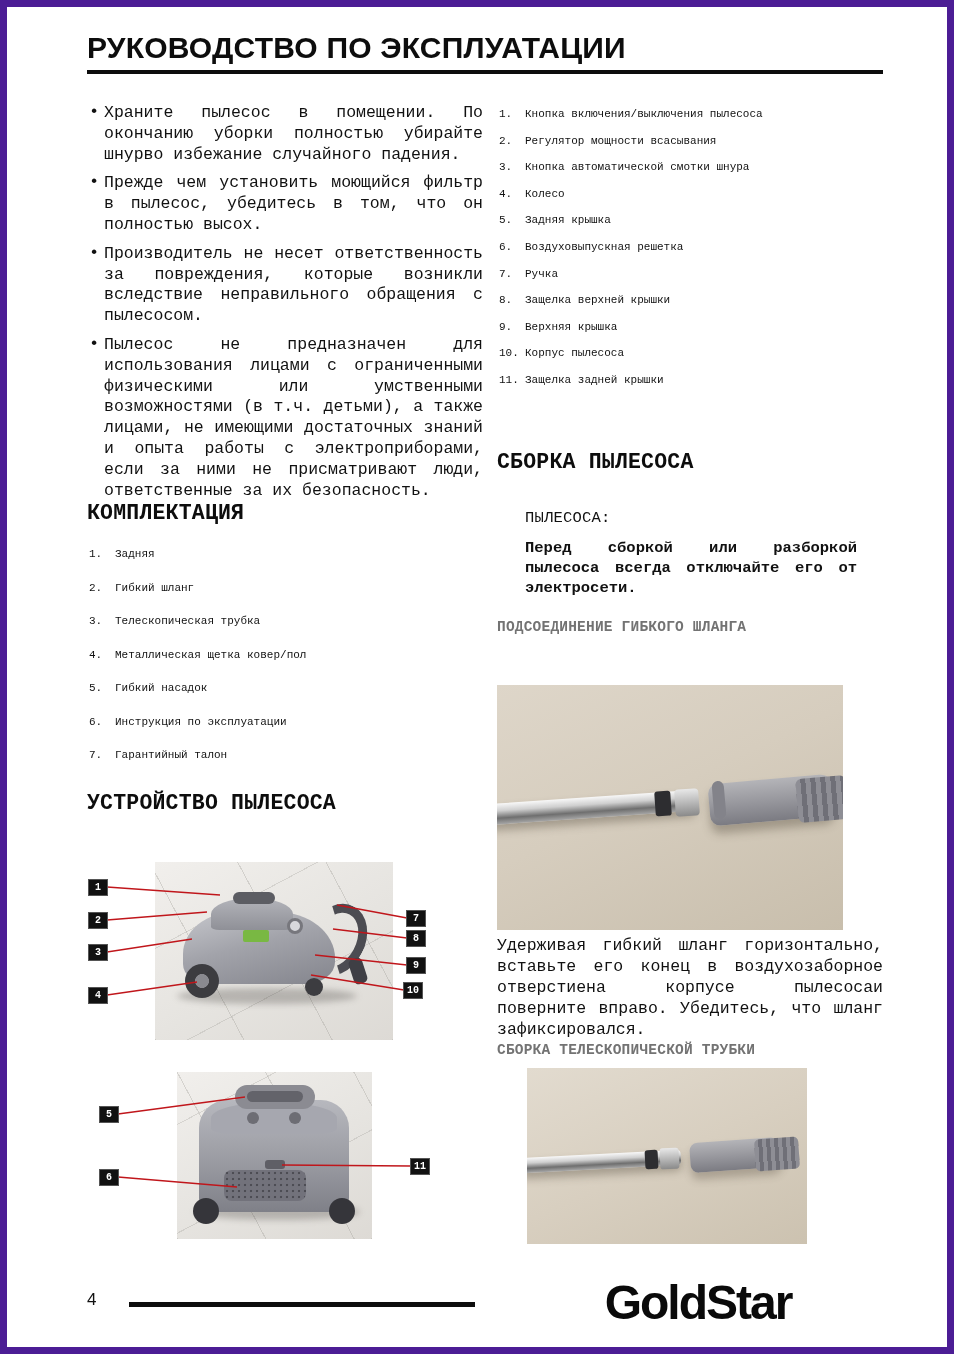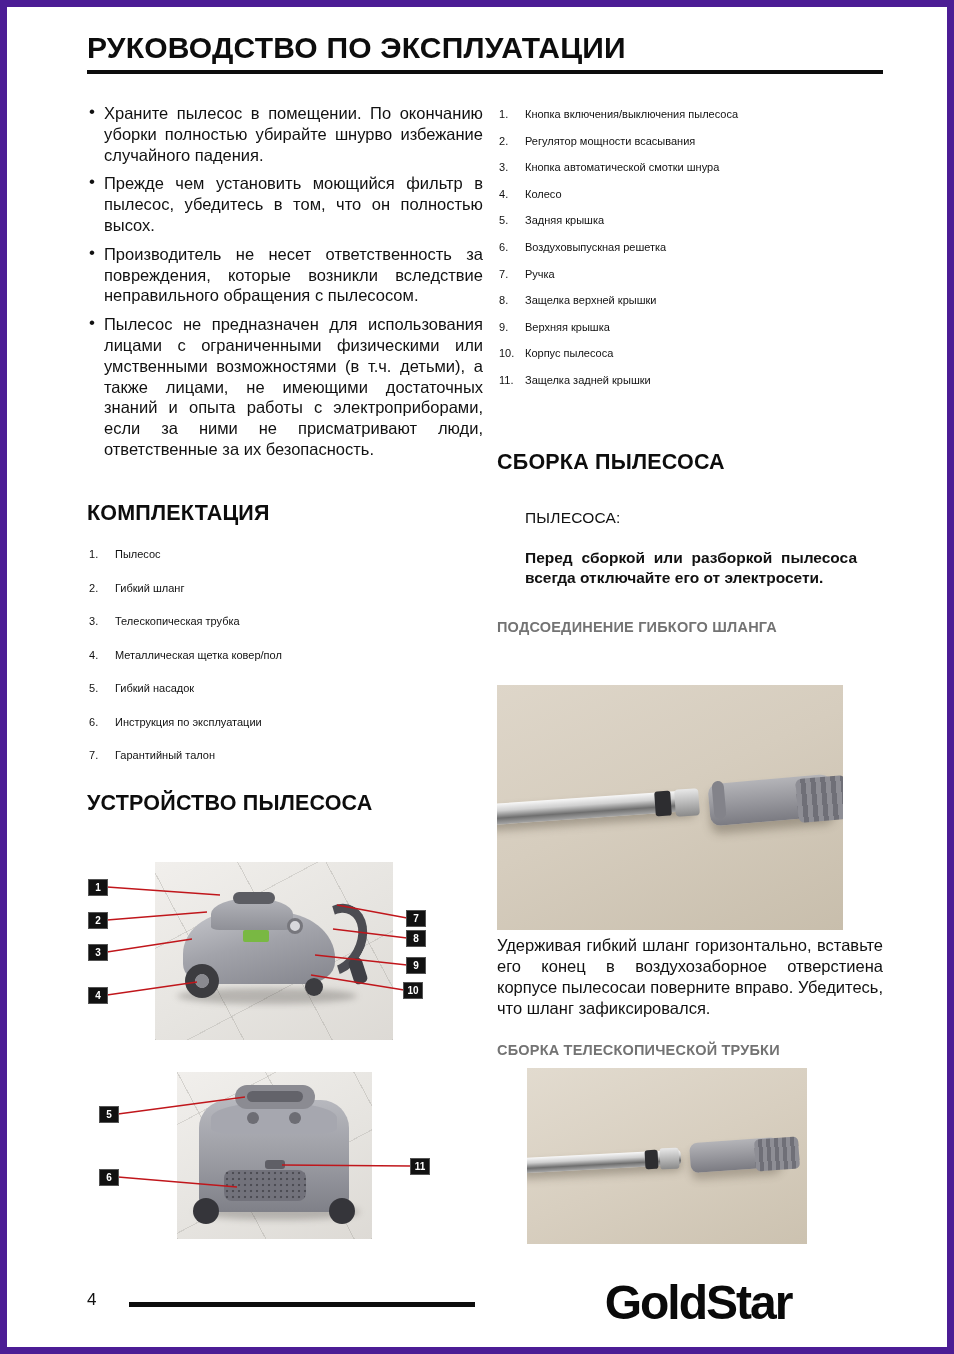--- a/index.html
+++ b/index.html
@@ -13,21 +13,21 @@
 
   
   .header { position:absolute; left:80px; top:24px; width:796px; }
   .header h1 { font-size:30px; font-weight:800; letter-spacing:.2px; line-height:34px; color:#0d0d0d; }
   .title-rule { margin-top:5px; height:4px; background:#0d0d0d; width:100%; }
 
   
   .col { position:absolute; top:96px; }
   .col.left  { left:80px;  width:396px; }
   .col.right { left:490px; width:386px; }
-  .col > * { position:absolute; left:0; }
+  .col > * { position:absolute; left:0;font-family:Liberation Mono, monospace; }
 
   
   .bullets { top:0; width:396px; list-style:none; }
   .bullets li { position:relative; padding-left:17px; margin-bottom:8px;
     font-size:16.5px; line-height:20.8px; text-align:justify; }
   .bullets li::before { content:"\2022"; position:absolute; left:2px; top:-1px; font-size:17px; }
 
   h2.sec { font-size:21.5px; font-weight:800; letter-spacing:.2px; color:#0d0d0d; }
   .h-komplekt { top:398px; }
   .h-ustroystvo { top:688px; }
@@ -38,21 +38,21 @@
     font-size:11px; line-height:21px; }
   .numlist .num { position:absolute; left:2px; top:0; }
   .numlist .num::before { content:counter(n) "."; }
   .ol-komplekt { top:441px; }
   .ol-komplekt li { margin-bottom:12.5px; }
   .ol-parts { top:1px; }
   .ol-parts li { margin-bottom:5.6px; }
 
   .attention { top:406px; width:386px; }
   .att-label { margin-left:28px; font-size:15.5px; font-weight:400; letter-spacing:.2px; }
-  .att-text { margin-left:28px; margin-top:21px; width:332px; font-size:15.5px;
+  .att-text { margin-left:28px; margin-top:11px; width:332px; font-size:15.5px;
     font-weight:700; line-height:20px; text-align:justify; }
 
   h3.sub { font-size:14.5px; font-weight:700; letter-spacing:.2px; color:#737373; }
   .h-sub1 { top:516px; }
   .h-sub2 { top:939px; }
 
   .para { top:832px; width:386px; font-size:16.5px; line-height:21px; text-align:justify; }
 
   
   .diagram { position:absolute; width:396px; }
@@ -169,21 +169,21 @@
     <ul class="bullets">
       <li>Храните пылесос в помещении. По окончанию уборки полностью убирайте шнурво избежание случайного падения.</li>
       <li>Прежде чем установить моющийся фильтр в пылесос, убедитесь в том, что он полностью высох.</li>
       <li>Производитель не несет ответственность за повреждения, которые возникли вследствие неправильного обращения с пылесосом.</li>
       <li>Пылесос не предназначен для использования лицами с ограниченными физическими или умственными возможностями (в т.ч. детьми), а также лицами, не имеющими достаточных знаний и опыта работы с электроприборами, если за ними не присматривают люди, ответственные за их безопасность.</li>
     </ul>
 
     <h2 class="sec h-komplekt">КОМПЛЕКТАЦИЯ</h2>
 
     <ol class="numlist ol-komplekt">
-      <li><span class="num"></span><span class="txt">Пылесос</span></li>
+      <li><span class="num"></span><span class="txt">Задняя</span></li>
       <li><span class="num"></span><span class="txt">Гибкий шланг</span></li>
       <li><span class="num"></span><span class="txt">Телескопическая трубка</span></li>
       <li><span class="num"></span><span class="txt">Металлическая щетка ковер/пол</span></li>
       <li><span class="num"></span><span class="txt">Гибкий насадок</span></li>
       <li><span class="num"></span><span class="txt">Инструкция по эксплуатации</span></li>
       <li><span class="num"></span><span class="txt">Гарантийный талон</span></li>
     </ol>
 
     <h2 class="sec h-ustroystvo">УСТРОЙСТВО ПЫЛЕСОСА</h2>
 

